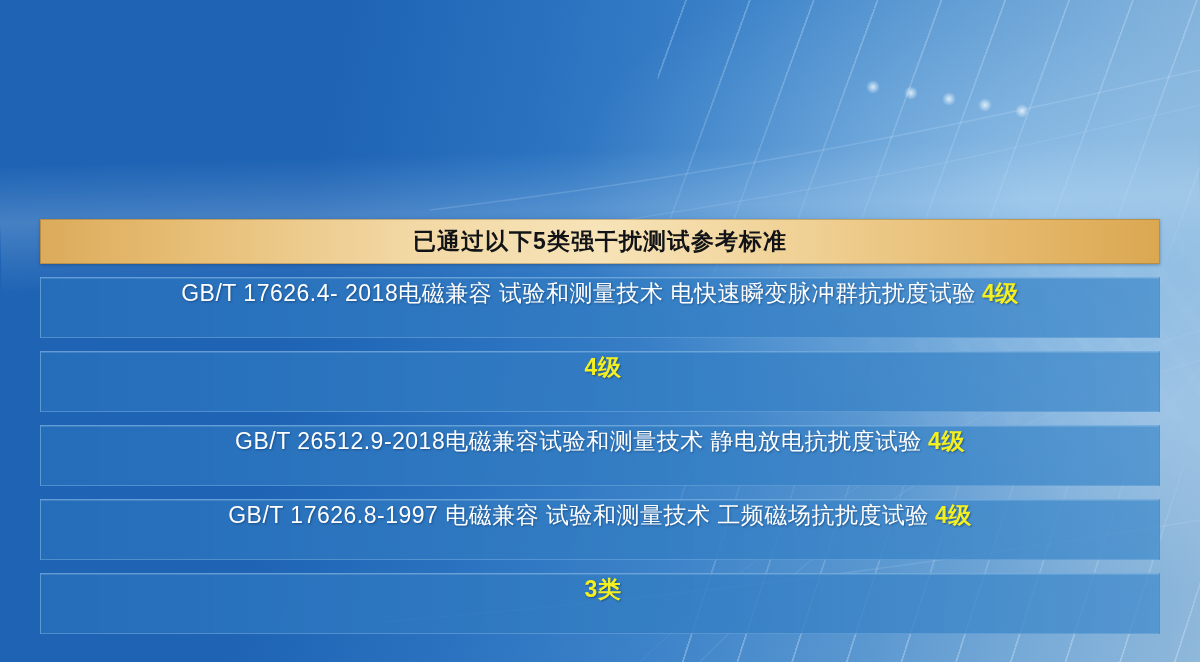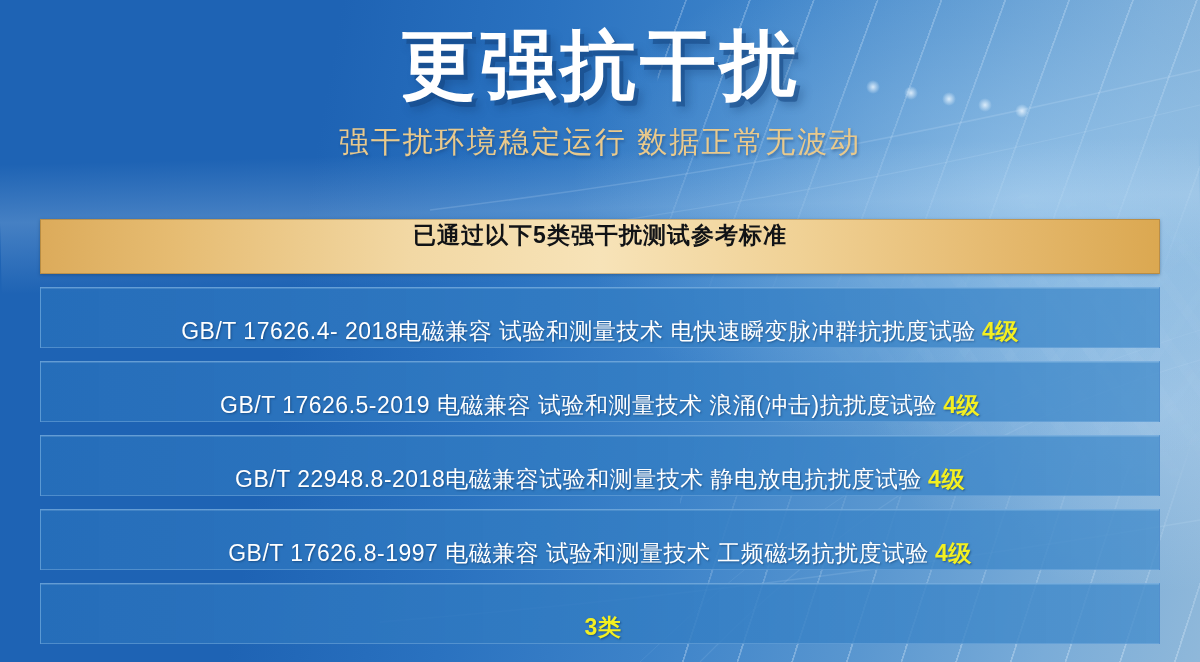--- a/index.html
+++ b/index.html
@@ -100,35 +100,35 @@
     text-shadow:1px 2px 3px rgba(20,60,110,.45);
   }
 
   
   .panel{
     position:absolute;
     left:40px; top:219px; width:1120px;
     z-index:6;
   }
   .panel-head{
-    height:55px;
-    display:flex; justify-content:center;
+    height:45px;
+    display:flex; align-items:center; justify-content:center;
     background:linear-gradient(to right,
         #dcab5b 0%, #e6bc72 12%, #f2d8a4 33%,
         #f7e3b8 50%, #f0d195 68%, #e5b96e 86%, #dba851 100%);
     border:1px solid rgba(120,90,40,.35);
     box-shadow:0 1px 3px rgba(10,40,80,.35);
   }
   .panel-head-text{
     font-size:23px; font-weight:bold; color:#111316; letter-spacing:1px;
   }
   .rows{ margin-top:5px; }
   .row{
     height:61px;
-    display:flex; align-items:flex-end; justify-content:center;
+    display:flex; align-items:flex-start; justify-content:center;
     background:linear-gradient(to right, rgba(38,110,186,.92) 0%, rgba(52,126,196,.86) 55%, rgba(70,142,204,.78) 100%);
     border:1px solid rgba(128,178,226,.45);
     border-top-color:rgba(150,195,235,.55);
     margin-bottom:5px;
     box-shadow:inset 0 1px 0 rgba(190,220,245,.18);
     margin-top:13px;
   }
   .row:last-child{ margin-bottom:0; }
   .row-text{
     font-size:23px; color:#ffffff; letter-spacing:.5px; white-space:nowrap;
@@ -160,40 +160,35 @@
   </div>
 
   <svg class="bg-arcs" viewBox="0 0 1200 662" preserveAspectRatio="none" aria-hidden="true">
     <path d="M 1200 70 C 980 120, 760 170, 430 210" fill="none" stroke="rgba(222,240,255,.30)" stroke-width="1.6"></path>
     <path d="M 1200 105 C 990 155, 770 205, 420 248" fill="none" stroke="rgba(222,240,255,.22)" stroke-width="1.2"></path>
     <path d="M 1200 520 C 960 560, 700 596, 380 622" fill="none" stroke="rgba(222,240,255,.22)" stroke-width="1.4"></path>
     <path d="M 700 662 C 820 540, 960 430, 1200 360" fill="none" stroke="rgba(222,240,255,.18)" stroke-width="1.2"></path>
     <path d="M 640 662 C 780 530, 930 415, 1200 330" fill="none" stroke="rgba(222,240,255,.14)" stroke-width="1"></path>
   </svg>
 
-  <div class="hero">
-    <div class="hero-title">更强抗干扰</div>
-    <div class="hero-sub">强干扰环境稳定运行 数据正常无波动</div>
-  </div>
 
   <div class="panel">
     <div class="panel-head">
       <span class="panel-head-text">已通过以下5类强干扰测试参考标准</span>
     </div>
     <div class="rows">
       <div class="row">
         <span class="row-text">GB/T 17626.4- 2018电磁兼容 试验和测量技术 电快速瞬变脉冲群抗扰度试验</span>
         <span class="row-text row-level">4级</span>
       </div>
       <div class="row">
-        <span class="row-text">GB/T 17626.5-2019 电磁兼容 试验和测量技术 浪涌(冲击)抗扰度试验</span>
         <span class="row-text row-level">4级</span>
       </div>
       <div class="row">
-        <span class="row-text">GB/T 22948.8-2018电磁兼容试验和测量技术 静电放电抗扰度试验</span>
+        <span class="row-text">GB/T 26512.9-2018电磁兼容试验和测量技术 静电放电抗扰度试验</span>
         <span class="row-text row-level">4级</span>
       </div>
       <div class="row">
         <span class="row-text">GB/T 17626.8-1997 电磁兼容 试验和测量技术 工频磁场抗扰度试验</span>
         <span class="row-text row-level">4级</span>
       </div>
       <div class="row">
         <span class="row-text row-level">3类</span>
       </div>
     </div>

